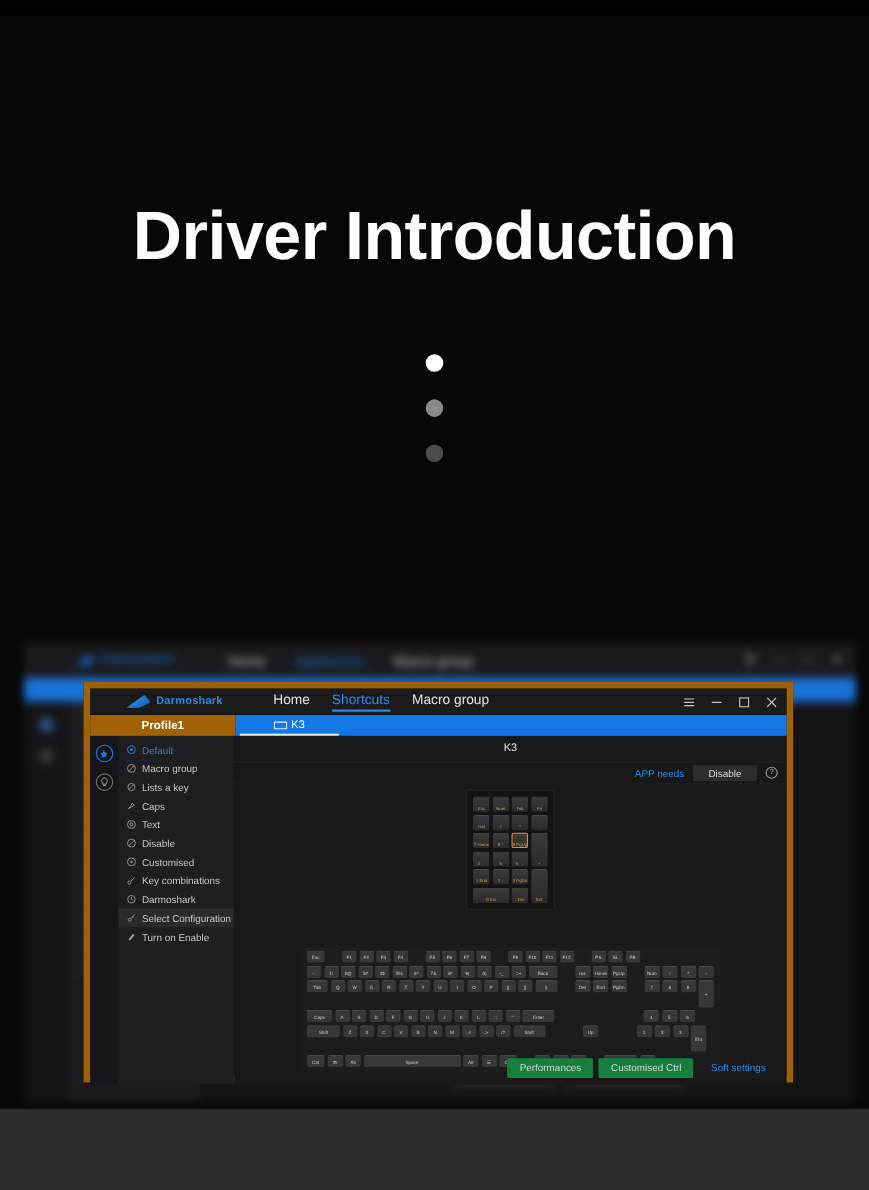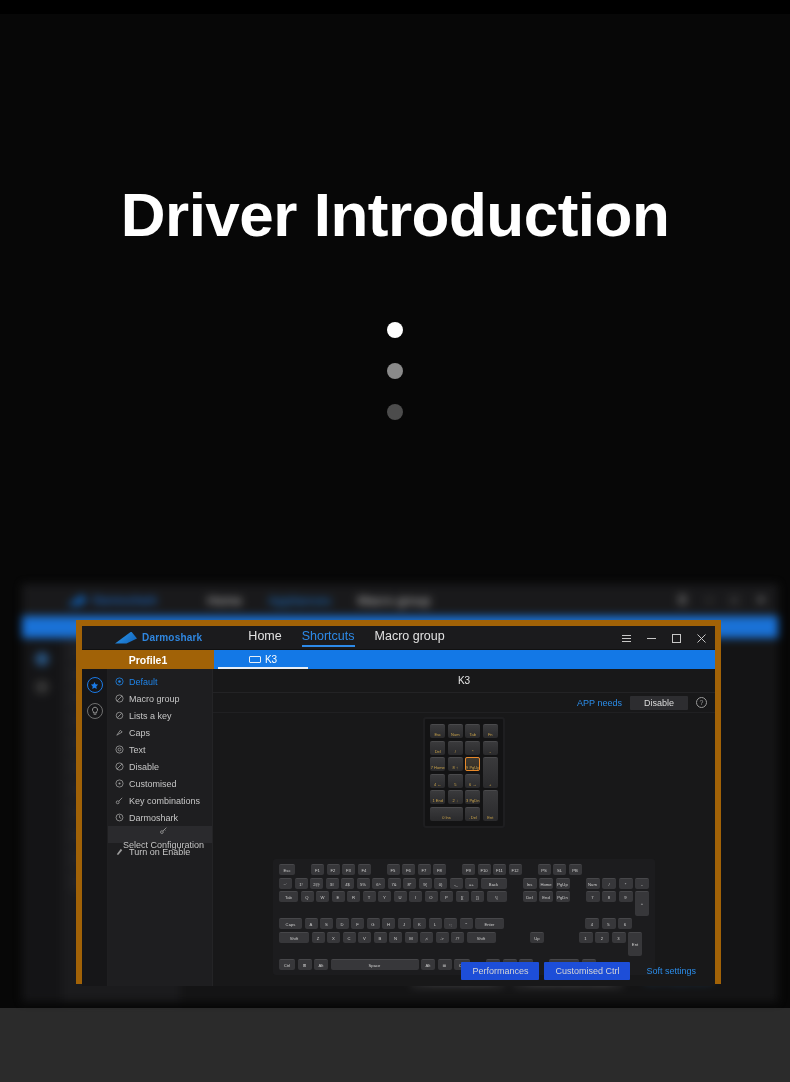--- a/index.html
+++ b/index.html
@@ -140,21 +140,21 @@
 
   
   .menu {
     width: 105px; background: #1e1e20; padding-top: 4px; border-right: 1px solid #242426;
   }
   .menu-item {
     display: flex; align-items: center; gap: 5px;
     height: 17px; padding-left: 7px; font-size: 9px; color: #c6c6c6; cursor: pointer;
   }
   .menu-item.active { color: #1f84e8; }
-  .menu-item.hover { background: #2a2a2d; flex-direction: column; }
+  .menu-item.hover { background: #2a2a2d; }
   .mi-ico { width: 9px; height: 9px; flex: 0 0 9px; color:#9d9d9d; display:flex; align-items:center; justify-content:center;}
   .menu-item.active .mi-ico { color:#1f84e8; }
   .mi-ico svg { display:block; }
 
   
   .dialog {
     position: absolute; left: 131px; top: 0px;
     width: 101px; height: 303px; background: #1a1a1c;
     border-right: 1px solid #262628;
   }
@@ -230,21 +230,21 @@
     font-family: "Liberation Sans", sans-serif;
   }
   .k.sp { background: transparent; border: none; }
   .ktall { height: 24.5px; line-height: 24.5px; }
 
   
   .bottom-tabs {
     position: absolute; right: 8px; bottom: 6px; display: flex; gap: 5px;
   }
   .btab {
-    background: #1d4ed8; color: #d5d5d5; font-size: 9px; padding: 4px 11px; cursor: pointer;
+    background: #15803d; color: #d5d5d5; font-size: 9px; padding: 4px 11px; cursor: pointer;
     border-radius:1px;
   }
   .btab.active { background: transparent; color: #2b8ce8; }
 </style>
 </head>
 <body>
 
 <div id="page">
 
   <div class="hero">

